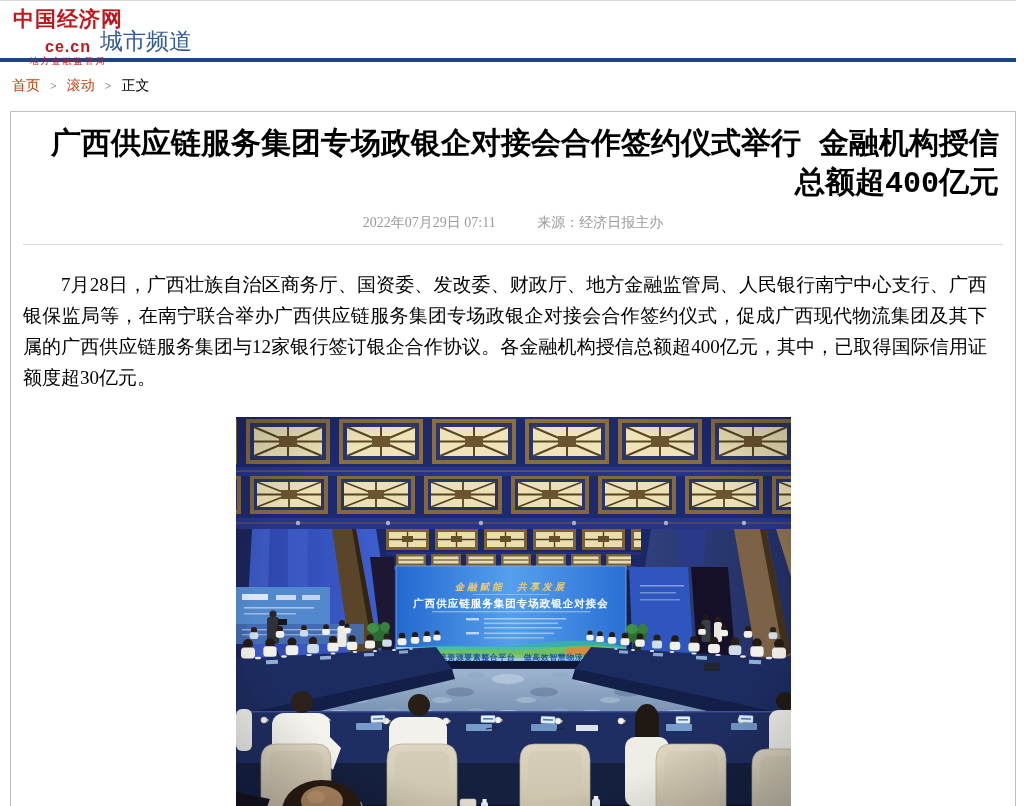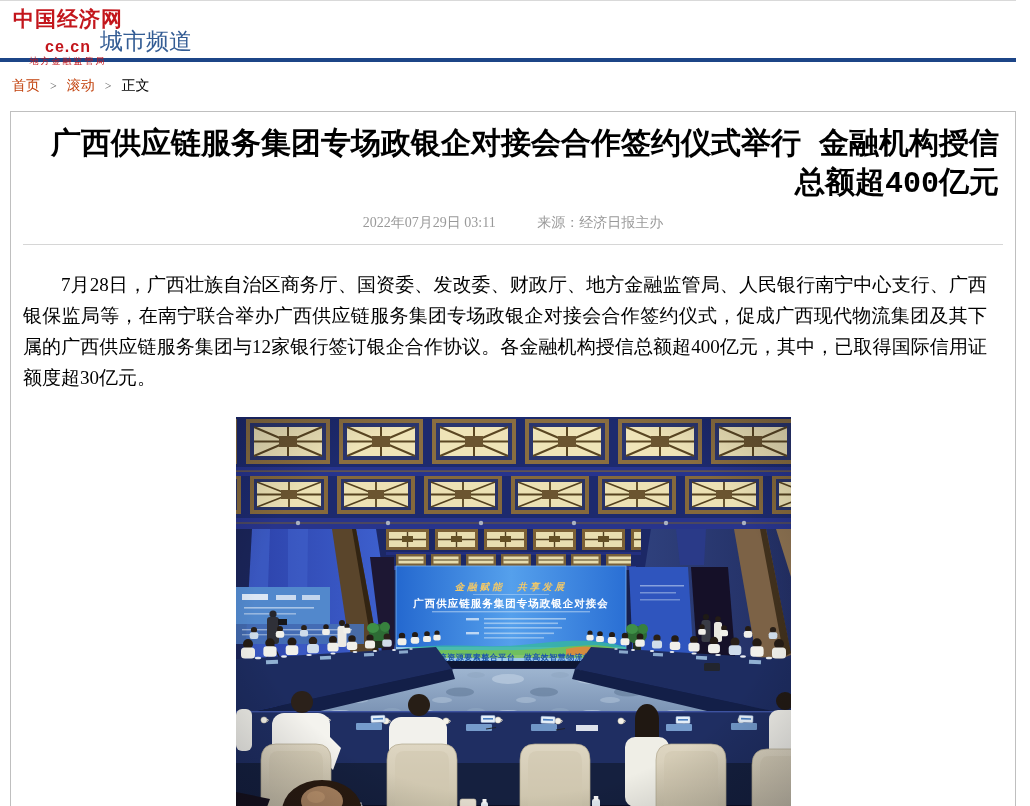--- a/index.html
+++ b/index.html
@@ -39,21 +39,21 @@
 </div>
 <div class="bluebar"></div>
 
 <div class="crumbs">
   <a>首页</a><span class="sep">&gt;</span><a>滚动</a><span class="sep">&gt;</span><span>正文</span>
 </div>
 
 <div class="artbox">
   <h1 class="title">广西供应链服务集团专场政银企对接会合作签约仪式举行 金融机构授信总额超400亿元</h1>
   <div class="meta">
-    <span class="date">2022年07月29日 03:11</span>
+    <span class="date">2022年07月29日 07:11</span>
     <span class="src">来源：经济日报主办</span>
   </div>
   <hr class="divider">
   <p class="body">7月28日，广西壮族自治区商务厅、国资委、发改委、财政厅、地方金融监管局、人民银行南宁中心支行、广西银保监局等，在南宁联合举办广西供应链服务集团专场政银企对接会合作签约仪式，促成广西现代物流集团及其下属的广西供应链服务集团与12家银行签订银企合作协议。各金融机构授信总额超400亿元，其中，已取得国际信用证额度超30亿元。</p>
 
   <figure class="photo">
     <svg width="555" height="414" viewBox="0 0 555 414" xmlns="http://www.w3.org/2000/svg">
       <defs>
         <linearGradient id="gScreen" x1="0" y1="0" x2="1" y2="0">
           <stop offset="0" stop-color="#2468cf"></stop>

